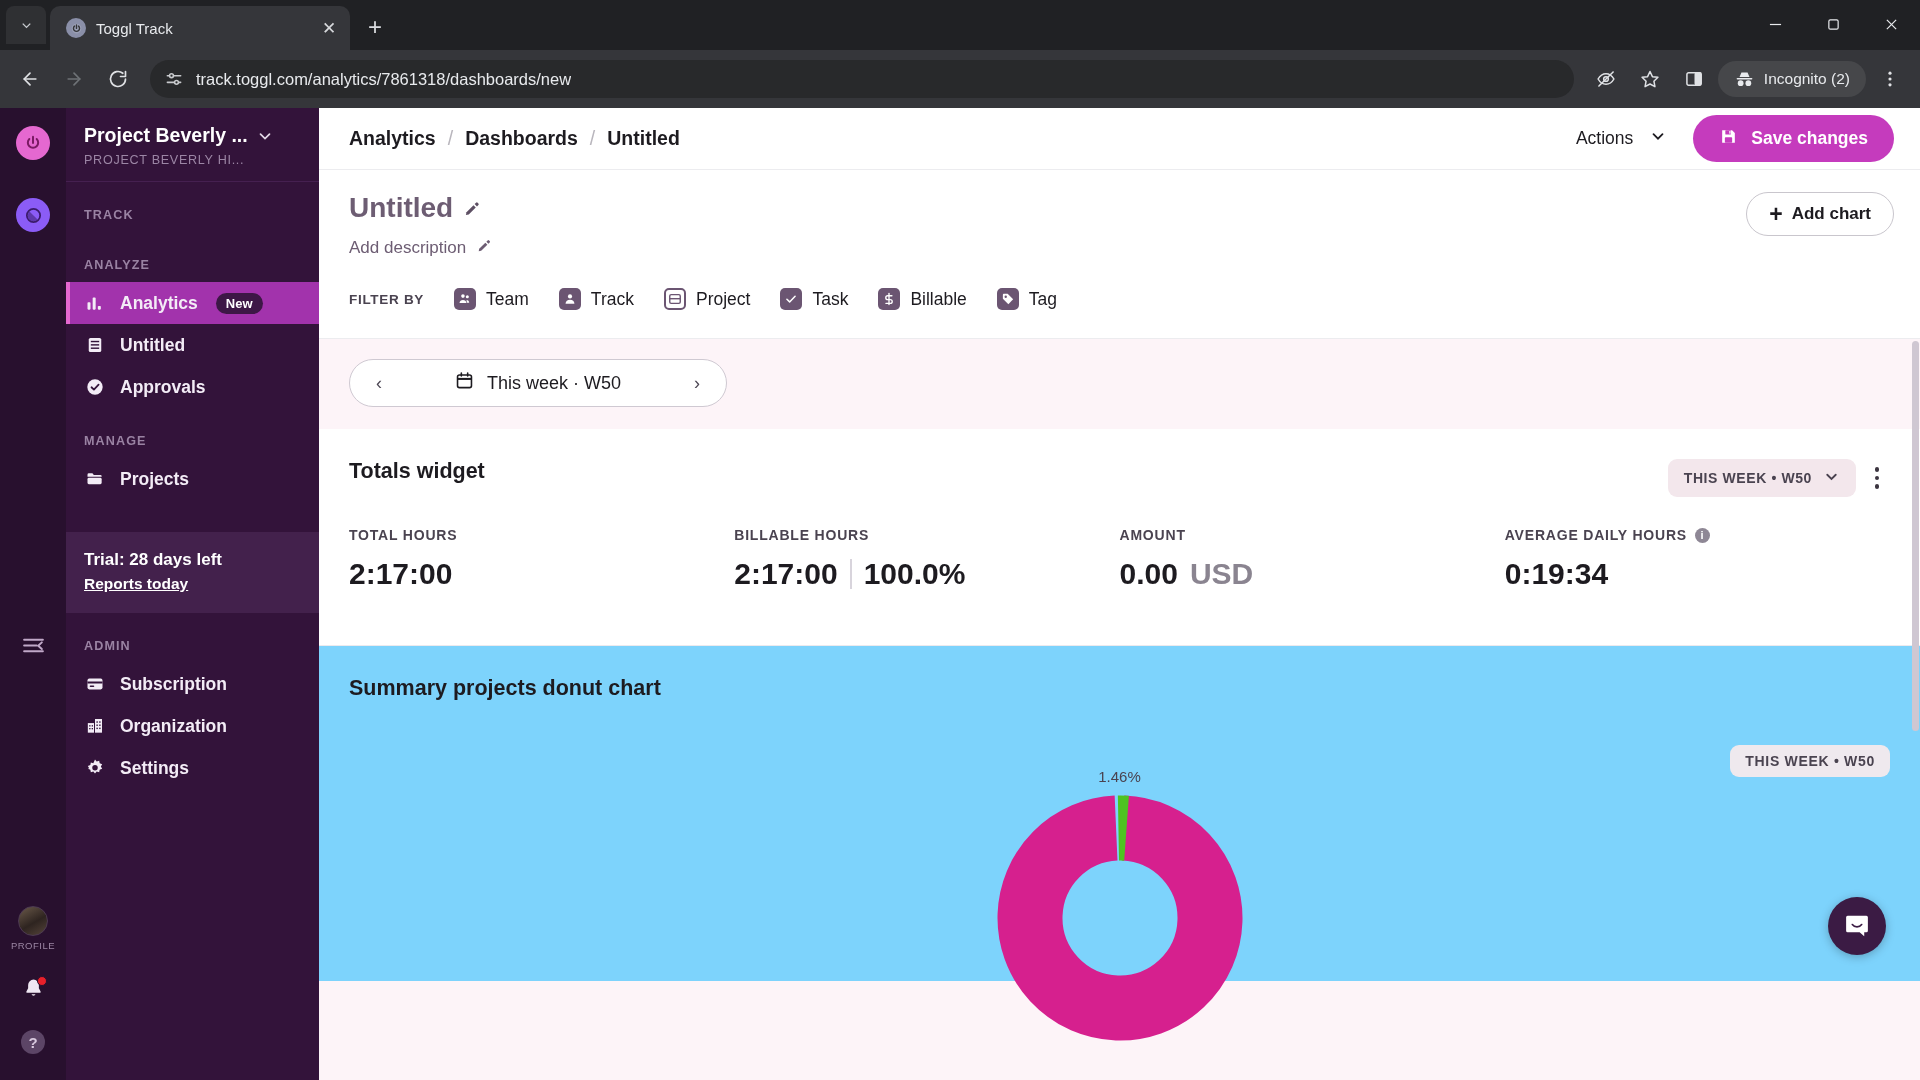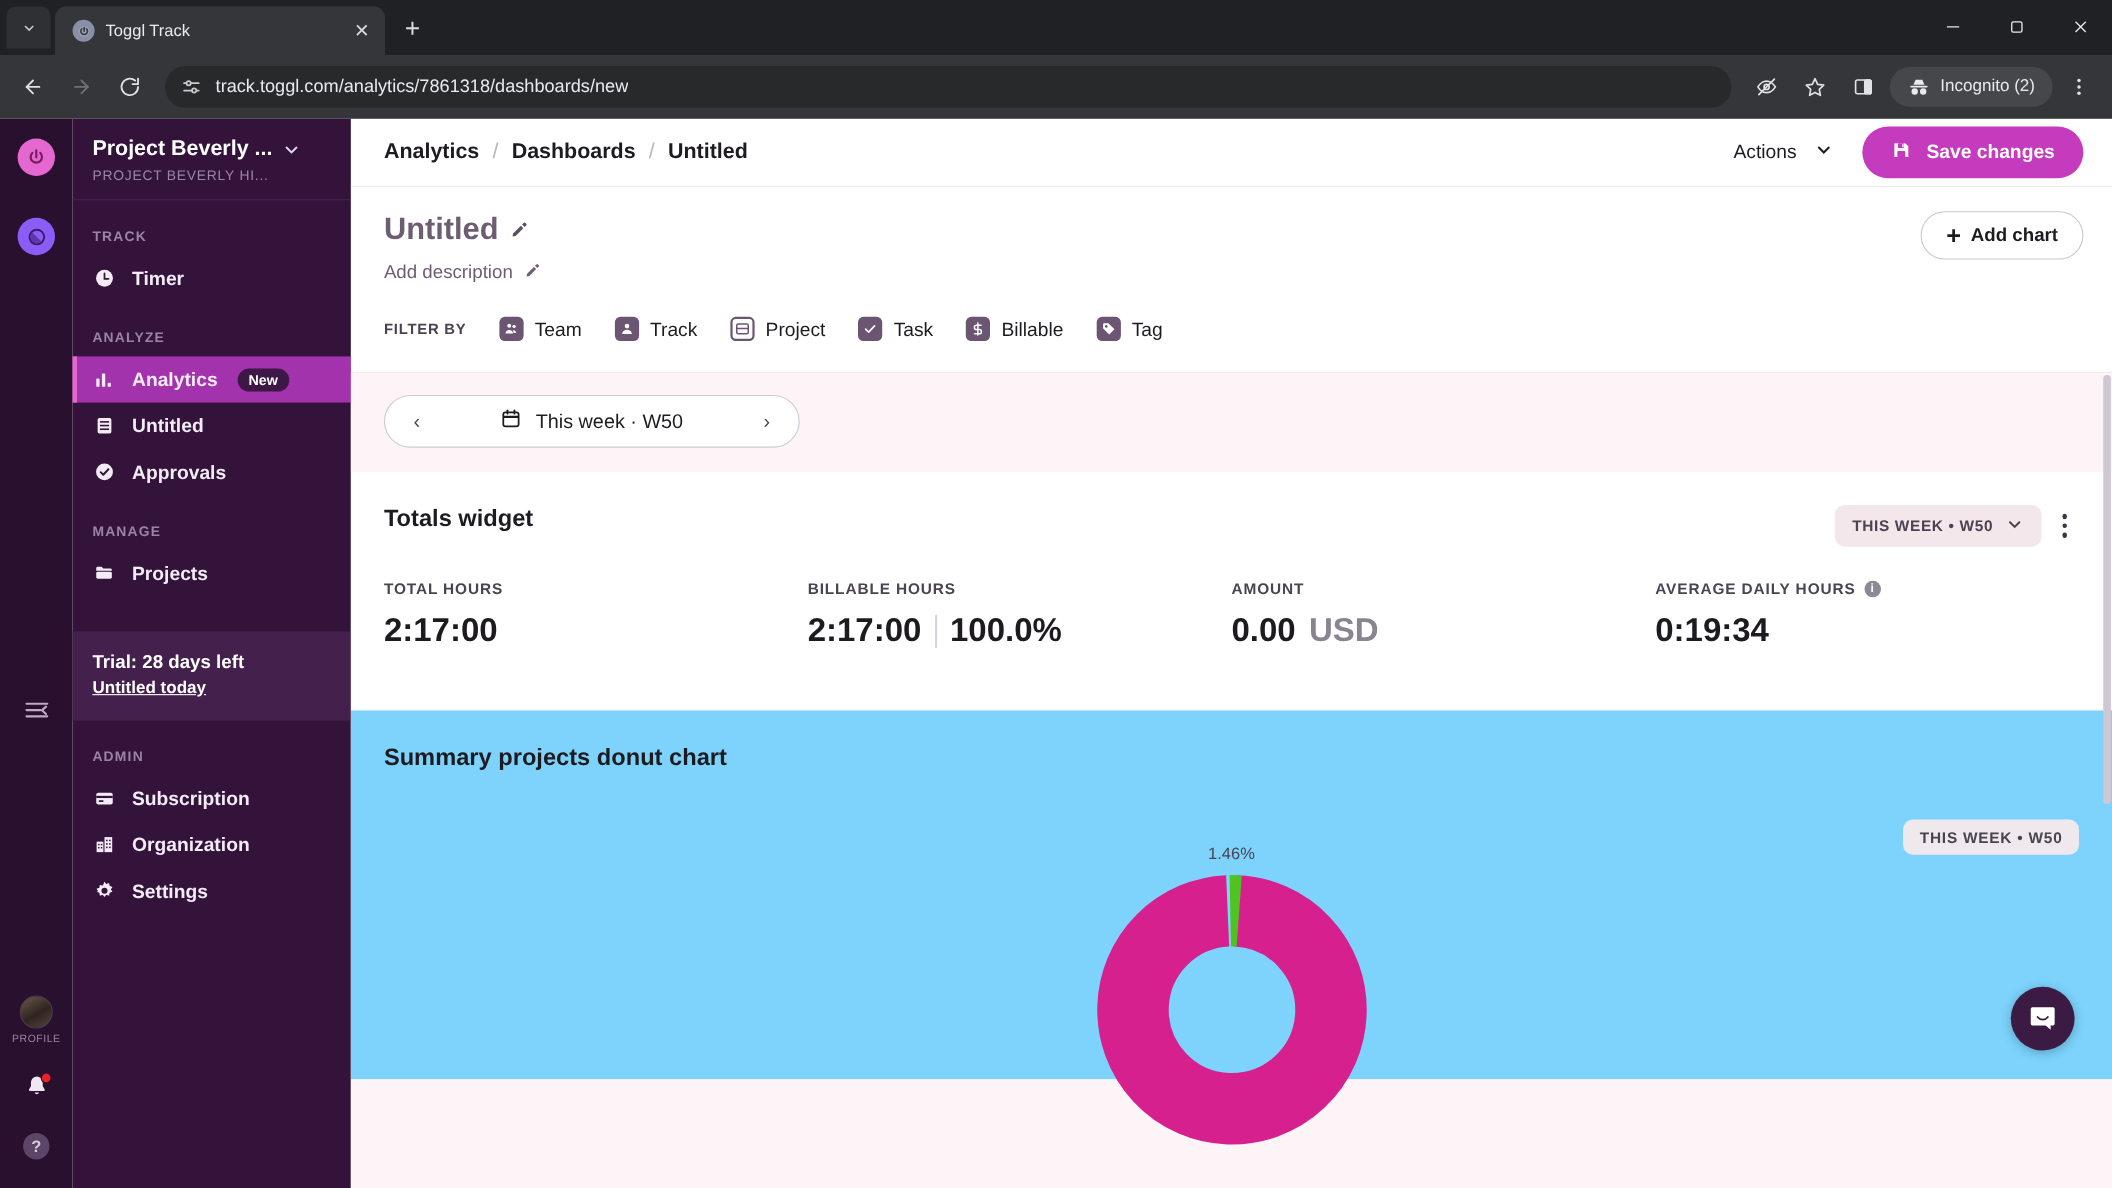--- a/index.html
+++ b/index.html
@@ -457,29 +457,20 @@
                 <path d="M6 9.5l6 6 6-6"></path>
               </svg>
           </span>
         </div>
         <div class="ws-sub">PROJECT BEVERLY HI...</div>
       </div>
       <div class="side-divider"></div>
 
       <div class="nav-section">
         <div class="nav-label">TRACK</div>
-        <div class="nav-item">
-          <span class="ico">
-            <svg viewBox="0 0 24 24" fill="currentColor">
-                <circle cx="12" cy="12" r="9.2"></circle>
-                <path d="M12 6.6v5.9h4.4" stroke="#33133a" stroke-width="1.9" fill="none" stroke-linecap="round"></path>
-              </svg>
-          </span>
-          <span>Timer</span>
-        </div>
       </div>
 
       <div class="nav-section">
         <div class="nav-label">ANALYZE</div>
         <div class="nav-item active">
           <span class="ico">
             <svg viewBox="0 0 24 24" fill="currentColor">
                 <rect x="3" y="11" width="3.6" height="9" rx="1"></rect>
                 <rect x="9.2" y="5.5" width="3.6" height="14.5" rx="1"></rect>
                 <rect x="15.4" y="15.5" width="3.6" height="4.5" rx="1"></rect>
@@ -518,21 +509,21 @@
                 <path d="M3 6.8a1.6 1.6 0 0 1 1.6-1.6h4.3l1.7 1.9h7.8A1.6 1.6 0 0 1 20 8.7v.6H3z"></path>
                 <rect x="3" y="10.6" width="17" height="7.6" rx="1.6"></rect>
               </svg>
           </span>
           <span>Projects</span>
         </div>
       </div>
 
       <div class="trial">
         <div class="trial-title">Trial: 28 days left</div>
-        <a class="trial-link">Untitled today</a>
+        <a class="trial-link">Reports today</a>
       </div>
 
       <div class="nav-section">
         <div class="nav-label">ADMIN</div>
         <div class="nav-item">
           <span class="ico">
             <svg viewBox="0 0 24 24" fill="currentColor">
                 <rect x="3" y="5.5" width="18" height="13" rx="2.2"></rect>
                 <rect x="3" y="9" width="18" height="2.4" fill="#33133a"></rect>
                 <rect x="5.6" y="13.8" width="5.5" height="1.8" rx=".9" fill="#33133a"></rect>

